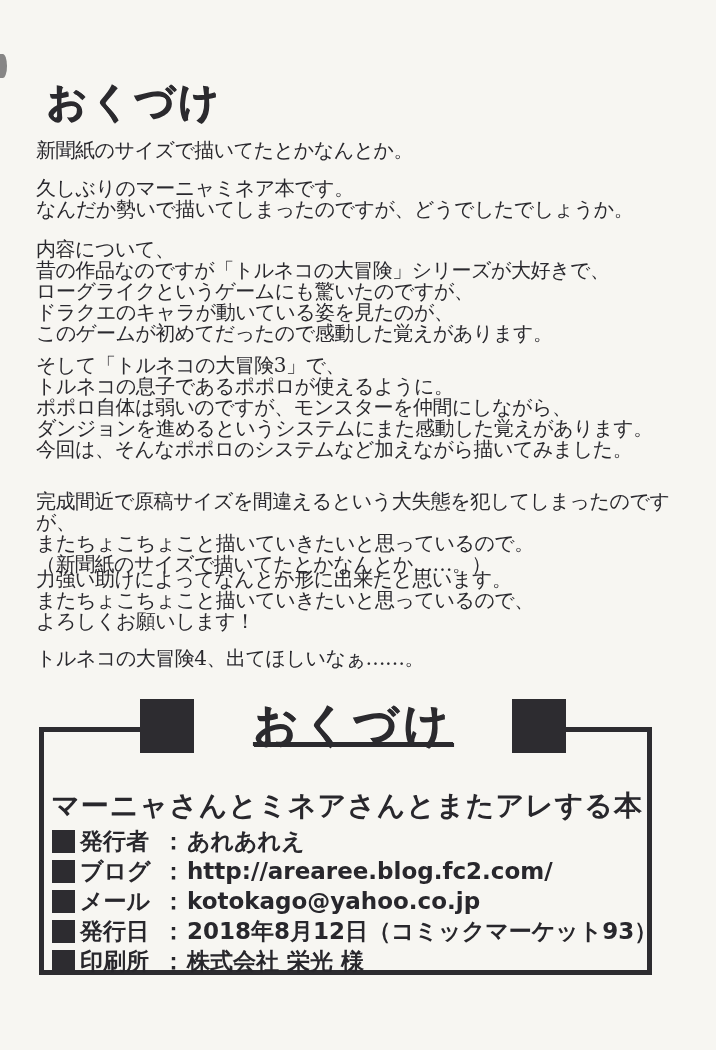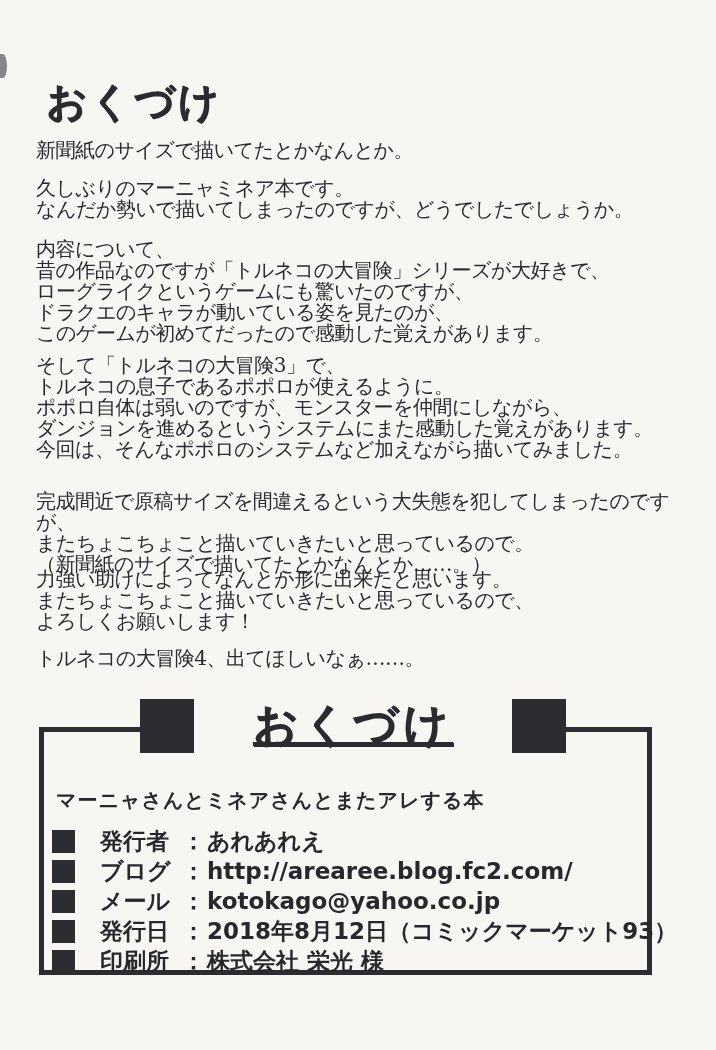--- a/index.html
+++ b/index.html
@@ -58,40 +58,40 @@
   .colophon-title{
     font-family:"DejaVu Sans","Liberation Sans",sans-serif;
     font-weight:bold;font-size:44px;letter-spacing:5px;
     color:#2b2a2e;
     text-shadow:1px 1px 0 #2b2a2e;
     line-height:1;
     padding-bottom:4px;
     text-decoration:underline;
   }
   .book-title{
-    position:absolute;left:56px;top:787px;width:608px;
-    text-align:left;
+    position:absolute;left:35px;top:787px;width:608px;
+    text-align:right;
     font-family:"DejaVu Sans","Liberation Sans",sans-serif;
-    font-weight:bold;font-size:20px;letter-spacing:1px;
+    font-weight:bold;font-size:28px;letter-spacing:1px;
     color:#28272c;
     z-index:2;
   }
   .colophon-rows{
     position:absolute;left:52px;top:826px;z-index:2;
     font-family:"DejaVu Sans","Liberation Sans",sans-serif;
   }
   .colophon-row{
     display:flex;align-items:center;height:30px;
     font-size:23px;font-weight:bold;color:#28272c;
     white-space:nowrap;
   }
   .bullet-square{
     width:23px;height:23px;background:#2d2c30;margin-right:5px;flex:none;
   }
-  .row-label{display:inline-block;width:82px;margin-left:20px;}
+  .row-label{display:inline-block;width:82px;}
   .row-sep{display:inline-block;margin-right:2px;}
   .row-value{display:inline-block;letter-spacing:0;}
 </style>
 </head>
 <body>
 
 <div class="page">
 
   <div class="scan-smudge"></div>
 

